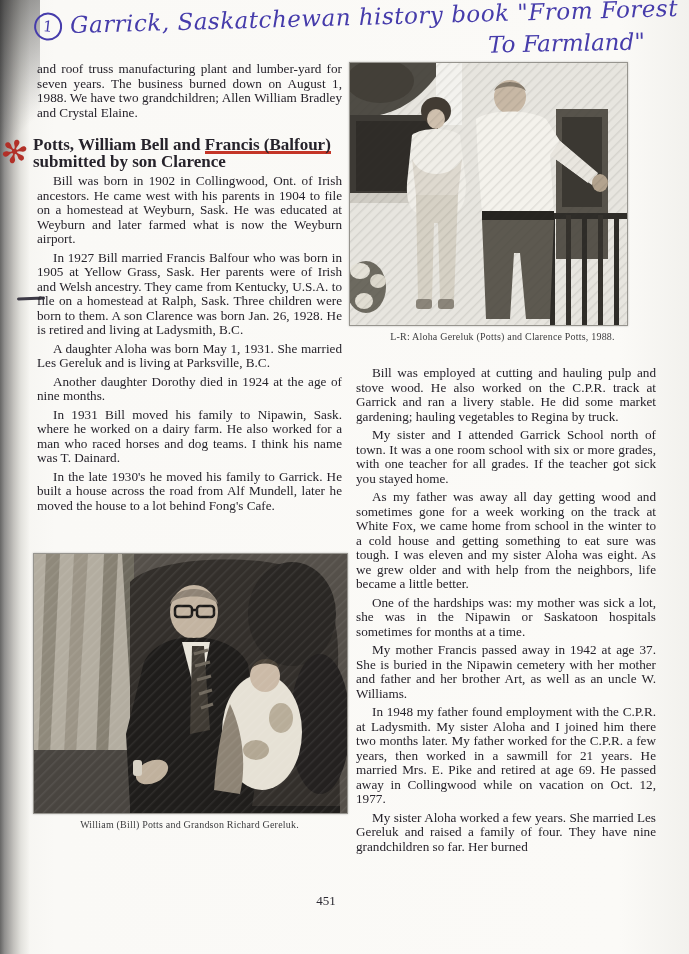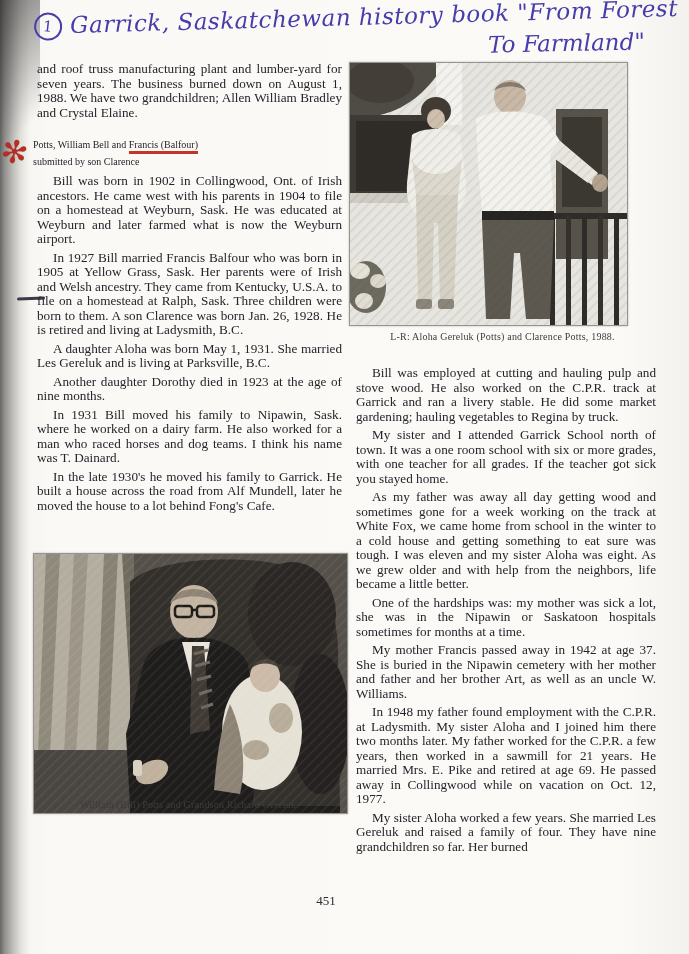--- a/index.html
+++ b/index.html
@@ -24,33 +24,33 @@
     border:2px solid #463cab;border-radius:50%;text-align:center;font-size:15px;
     font-style:normal;margin-right:8px;vertical-align:2px;transform:rotate(8deg);}
   .annotation-line2{position:absolute;left:488px;top:30px;color:#463cab;
     font-family:"DejaVu Serif",serif;font-style:italic;font-size:23px;
     transform:rotate(-1.2deg);white-space:nowrap;}
   .col{position:absolute;font-size:13.2px;line-height:14.5px;text-align:justify;}
   .col p{margin:4px;text-indent:16px;}
   .col p.cont{text-indent:0;}
   .col-left{left:33px;top:58px;width:313px;}
   .col-right{left:352px;top:362px;width:308px;}
-  .heading{margin-top:17px;margin-bottom:2px;font-weight:normal;font-size:10px;line-height:16px;}
+  .heading{margin-top:17px;margin-bottom:2px;font-weight:bold;font-size:17px;line-height:16px;}
   .red-underline{border-bottom:3px solid #c43527;display:inline-block;line-height:13px;}
   .red-asterisk{position:absolute;left:1px;top:133px;color:#b23028;font-size:32px;
     font-family:"DejaVu Sans",sans-serif;transform:rotate(14deg);}
   .pen-dash{position:absolute;left:17px;top:297px;width:28px;height:3px;
     background:#3d3a46;transform:rotate(-2deg);border-radius:2px;}
   .photo{position:absolute;border:1px solid #96948e;box-shadow:0 0 2px rgba(0,0,0,.25);}
   .photo-right-top{left:349px;top:62px;width:277px;height:262px;}
   .photo-left-bottom{left:33px;top:553px;width:313px;height:259px;}
   .caption{position:absolute;font-family:Liberation Serif, serif;
     font-size:10px;color:#3c3c3e;letter-spacing:.2px;text-align:center;}
   .caption-right{left:350px;top:331px;width:305px;}
-  .caption-left{left:33px;top:799px;width:313px;}
+  .caption-left{left:33px;top:819px;width:313px;}
   .page-number{position:absolute;left:296px;top:893px;width:60px;text-align:center;
     font-size:13px;color:#2c2a32;}
   svg{display:block;}
 </style>
 </head>
 <body>
 
 <div class="page">
 
   <div class="scan-edge-left"></div>
@@ -66,21 +66,21 @@
 
   <div class="col col-left">
     <p class="cont">and roof truss manufacturing plant and lumber-yard for seven years. The business burned down on August 1, 1988. We have two grandchildren; Allen William Bradley and Crystal Elaine.</p>
     <div class="heading">
       <span>Potts, William Bell and </span><span class="red-underline">Francis (Balfour)</span><br>
       <span>submitted by son Clarence</span>
     </div>
     <p>Bill was born in 1902 in Collingwood, Ont. of Irish ancestors. He came west with his parents in 1904 to file on a homestead at Weyburn, Sask. He was educated at Weyburn and later farmed what is now the Weyburn airport.</p>
     <p>In 1927 Bill married Francis Balfour who was born in 1905 at Yellow Grass, Sask. Her parents were of Irish and Welsh ancestry. They came from Kentucky, U.S.A. to file on a homestead at Ralph, Sask. Three children were born to them. A son Clarence was born Jan. 26, 1928. He is retired and living at Ladysmith, B.C.</p>
     <p>A daughter Aloha was born May 1, 1931. She married Les Gereluk and is living at Parksville, B.C.</p>
-    <p>Another daughter Dorothy died in 1923 at the age of nine months.</p>
+    <p>Another daughter Dorothy died in 1924 at the age of nine months.</p>
     <p>In 1931 Bill moved his family to Nipawin, Sask. where he worked on a dairy farm. He also worked for a man who raced horses and dog teams. I think his name was T. Dainard.</p>
     <p>In the late 1930's he moved his family to Garrick. He built a house across the road from Alf Mundell, later he moved the house to a lot behind Fong's Cafe.</p>
   </div>
 
   <div class="photo photo-right-top">
     <svg width="277" height="262" viewBox="0 0 277 262" xmlns="http://www.w3.org/2000/svg">
       <defs>
         <pattern id="hatch1" width="7" height="7" patternUnits="userSpaceOnUse" patternTransform="rotate(45)">
           <line x1="0" y1="0" x2="0" y2="7" stroke="rgba(60,55,50,0.10)" stroke-width="3"></line>
         </pattern>

